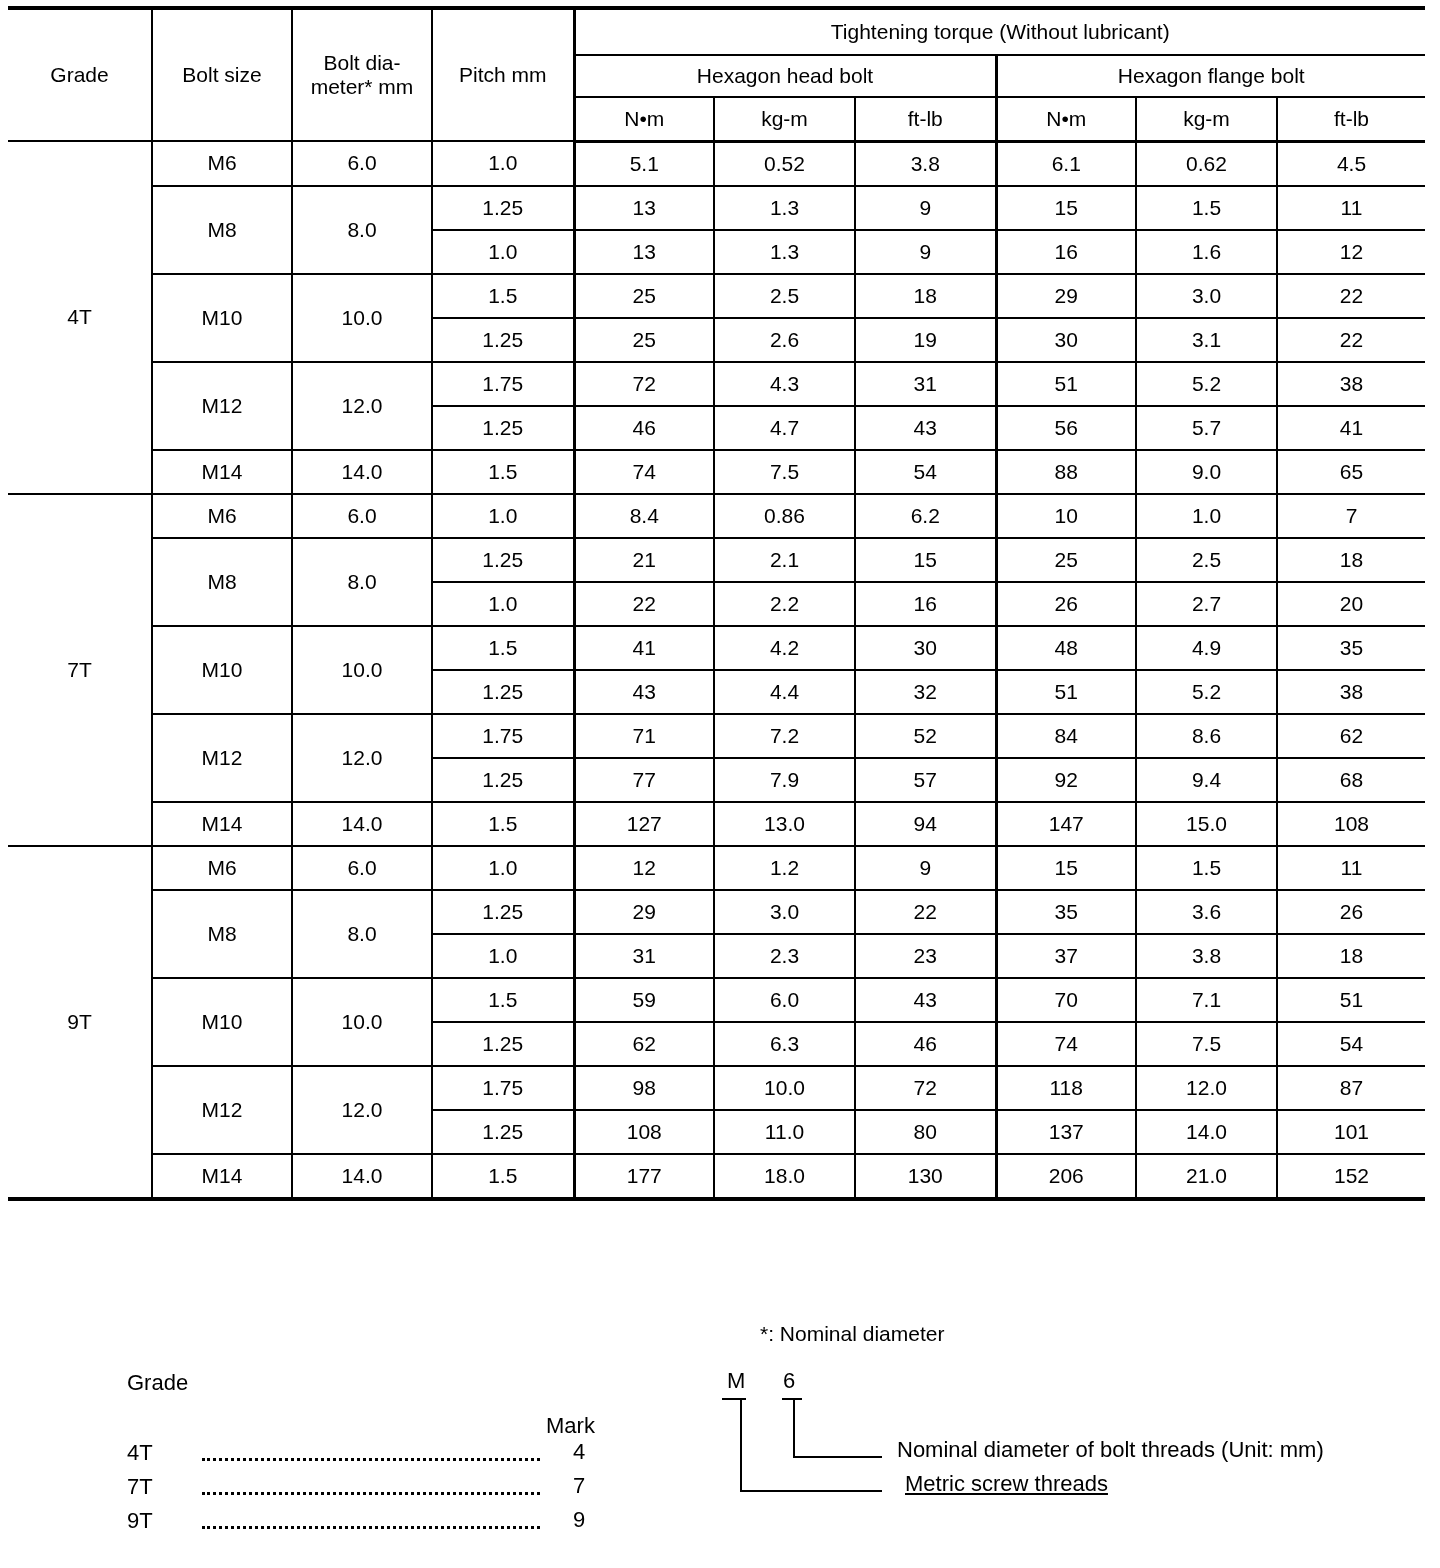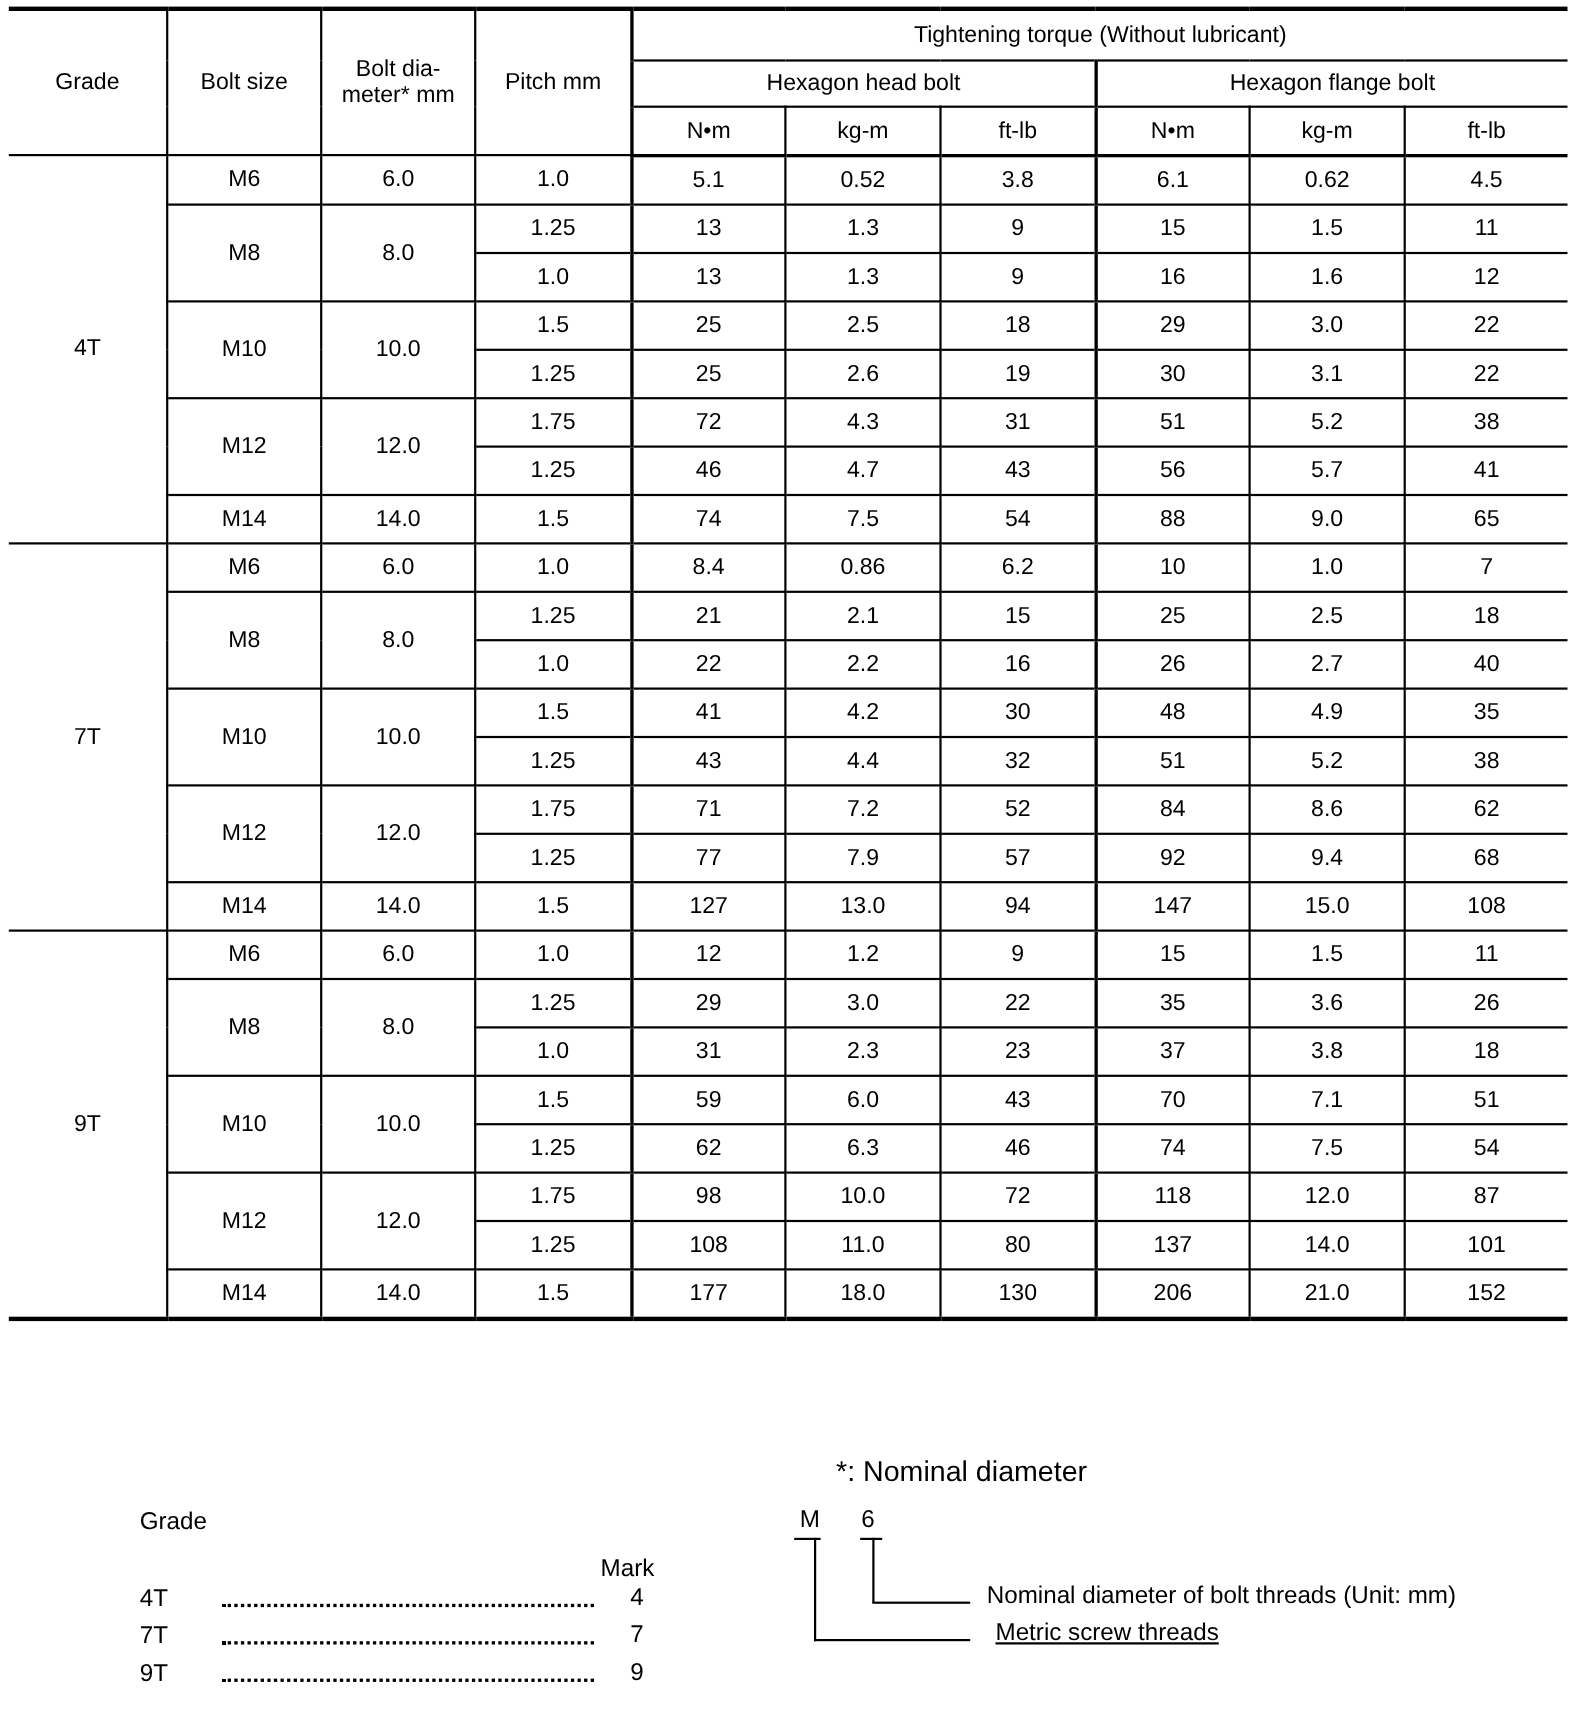--- a/index.html
+++ b/index.html
@@ -16,21 +16,21 @@
   table.torque thead tr:last-child th { border-bottom:3px solid #000; }
   table.torque tbody td { height:42px; }
   .grade-cell { border-left:none; }
   .div-col { border-left:3px solid #000 !important; }
   tbody tr.last-row td { border-bottom:4px solid #000; }
 
   .legend { position:absolute; left:0; top:0; width:1440px; height:1568px; pointer-events:none; }
   .legend * { pointer-events:auto; }
   .lg-title { position:absolute; font-size:22px; }
   .dots { position:absolute; left:202px; width:338px; height:4px; border-bottom:3px dotted #000; }
-  .note { position:absolute; left:760px; top:1322px; font-size:26px; }
+  .note { position:absolute; left:760px; top:1322px; font-size:21px; }
   .m-label { position:absolute; font-size:22px; }
   .line { position:absolute; background:#000; }
 </style>
 </head>
 <body>
 
 <div class="tbl-wrap">
   <table class="torque">
     <colgroup>
       <col style="width:144px">
@@ -175,21 +175,21 @@
           <td>2.5</td>
           <td>18</td>
         </tr>
         <tr>
           <td>1.0</td>
           <td class="div-col">22</td>
           <td>2.2</td>
           <td>16</td>
           <td class="div-col">26</td>
           <td>2.7</td>
-          <td>40</td>
+          <td>20</td>
         </tr>
         <tr>
           <td rowspan="2">M10</td>
           <td rowspan="2">10.0</td>
           <td>1.5</td>
           <td class="div-col">41</td>
           <td>4.2</td>
           <td>30</td>
           <td class="div-col">48</td>
           <td>4.9</td>

